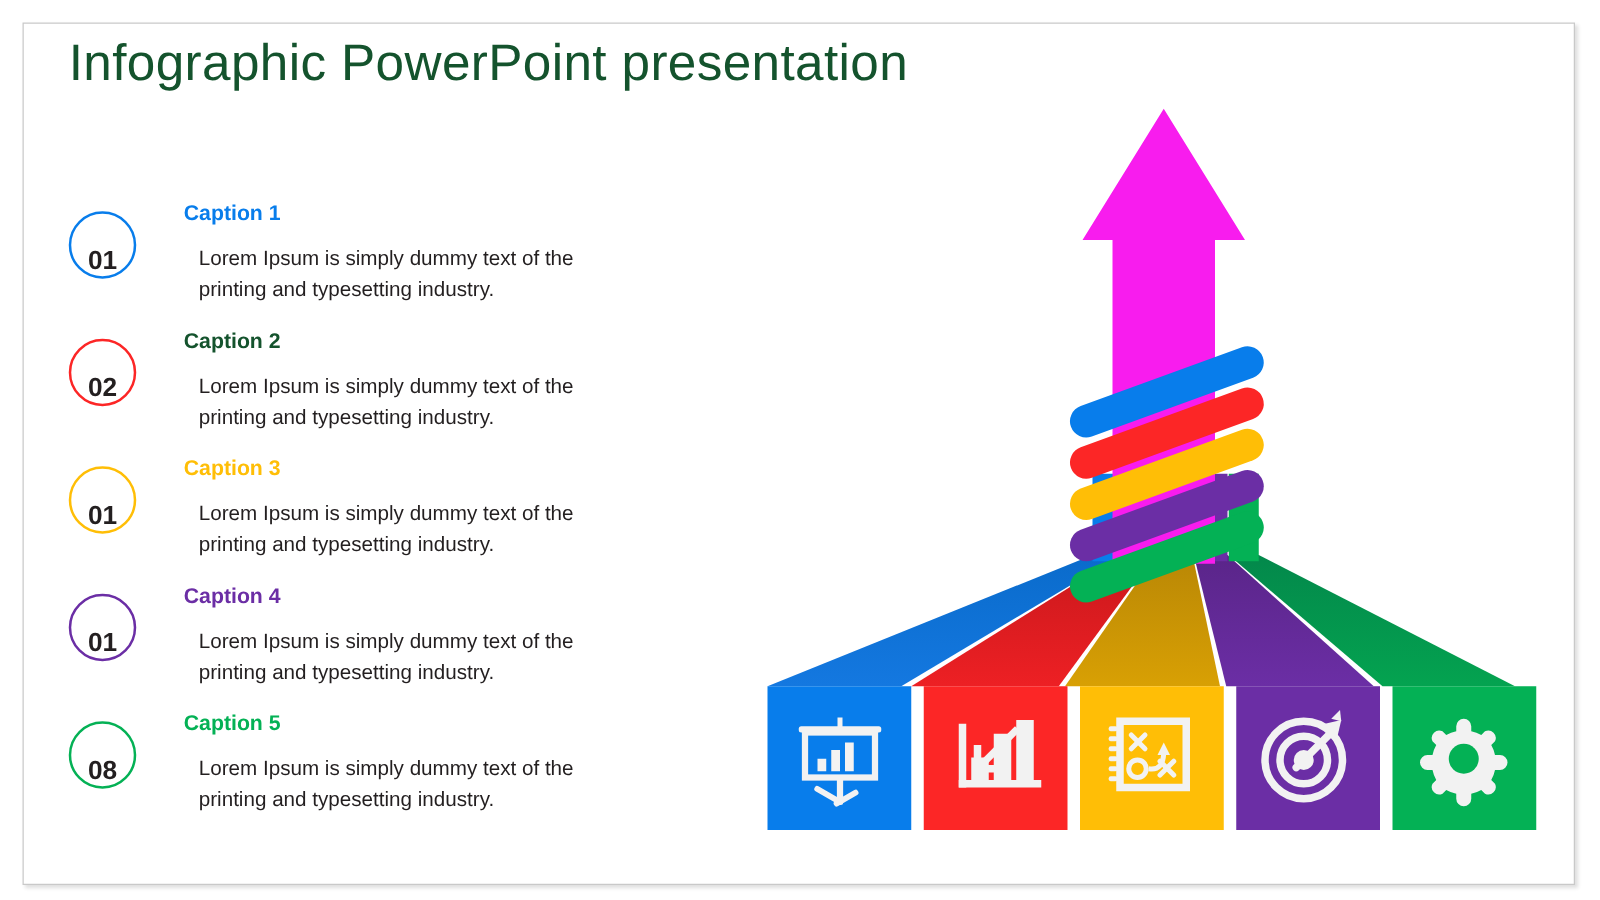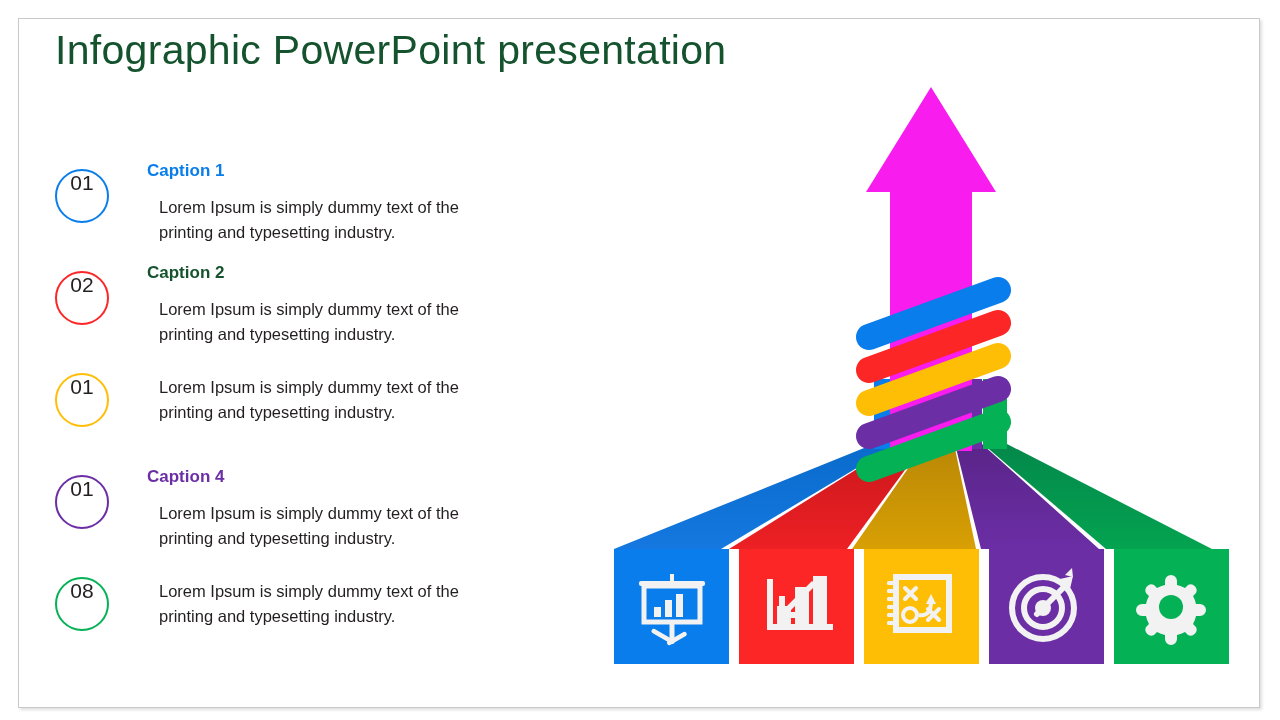--- a/index.html
+++ b/index.html
@@ -55,25 +55,25 @@
   .num-circle {
     position: absolute;
     left: 0;
     top: 10px;
     width: 54px;
     height: 54px;
     border-radius: 50%;
     border: 2.5px solid #000;
     box-sizing: border-box;
     display: flex;
-    align-items: flex-start;
+    align-items: flex-end;
     justify-content: center;
     font-size: 21px;
     color: #231f20;
-    font-weight: 400;
+    font-weight: 700;
   }
   .item-body {
     position: absolute;
     left: 92px;
     top: 0;
     width: 360px;
   }
   .caption {
     font-size: 17px;
     font-weight: bold;
@@ -125,39 +125,41 @@
         <p class="caption" style="color:#14532d">Caption 2</p>
         <p class="desc">Lorem Ipsum is simply dummy text of the printing and typesetting industry.</p>
       </div>
     </div>
 
     <div class="list-item">
       <div class="num-circle" style="border-color:#FFBE06">
         <span>01</span>
       </div>
       <div class="item-body">
+        <p class="caption" style="color:#FFBE06">Caption 3</p>
         <p class="desc">Lorem Ipsum is simply dummy text of the printing and typesetting industry.</p>
       </div>
     </div>
 
     <div class="list-item">
       <div class="num-circle" style="border-color:#6B2EA5">
         <span>01</span>
       </div>
       <div class="item-body">
         <p class="caption" style="color:#6B2EA5">Caption 4</p>
         <p class="desc">Lorem Ipsum is simply dummy text of the printing and typesetting industry.</p>
       </div>
     </div>
 
     <div class="list-item">
       <div class="num-circle" style="border-color:#04B155">
         <span>08</span>
       </div>
       <div class="item-body">
+        <p class="caption" style="color:#04B155">Caption 5</p>
         <p class="desc">Lorem Ipsum is simply dummy text of the printing and typesetting industry.</p>
       </div>
     </div>
 
   </div>
 
   <div id="graphic">
     <svg width="660" height="620" viewBox="0 0 660 620" xmlns="http://www.w3.org/2000/svg">
 
       <defs>

